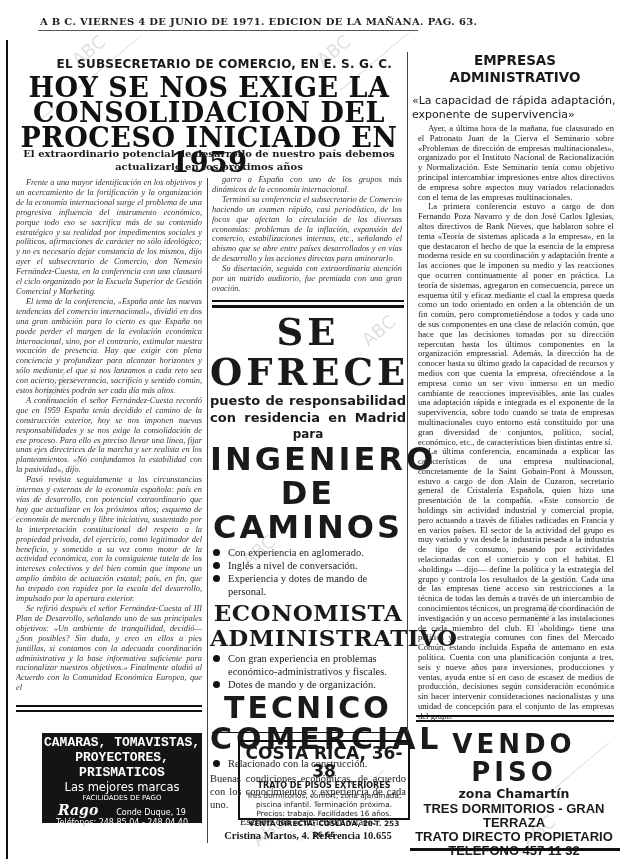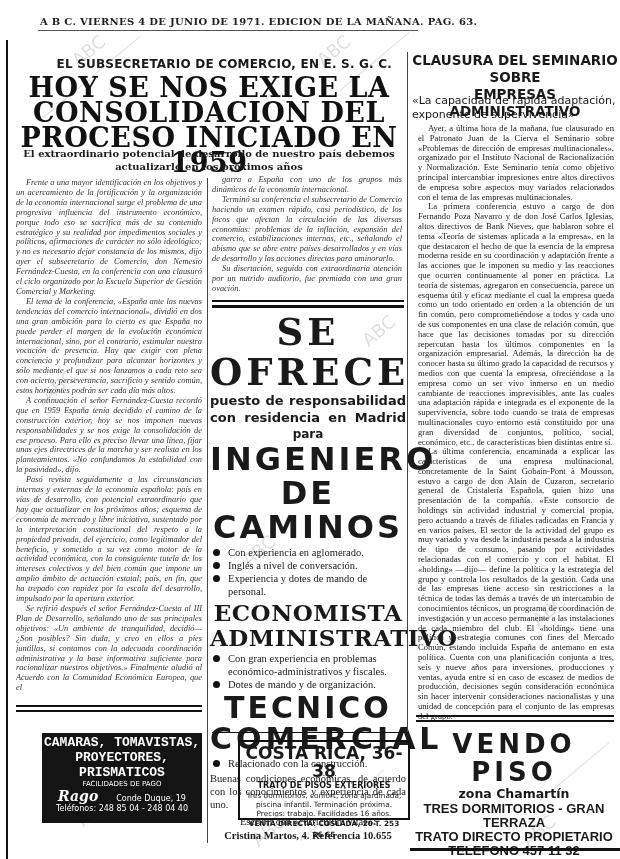--- a/index.html
+++ b/index.html
@@ -109,38 +109,38 @@
   <div class="contact" style="font-weight:bold;">Cristina Martos, 4. Referencia 10.655</div>
 </div>
 
 <div class="abs rule" style="left:16px;top:705px;width:186px;height:2px;"></div>
 <div class="abs rule" style="left:16px;top:710px;width:186px;height:2px;"></div>
 <div class="abs rule" style="left:212px;top:732px;width:192px;height:1px;"></div>
 
 <div class="abs camaras">
   <div class="c1">CAMARAS, TOMAVISTAS,</div>
   <div class="c1">PROYECTORES, PRISMATICOS</div>
+  <div class="c2">Las mejores marcas</div>
   <div class="c3">FACILIDADES DE PAGO</div>
   <div style="display:flex;justify-content:center;align-items:baseline;gap:18px;">
     <span class="c4">Rago</span>
     <span class="c5">Conde Duque, 19</span>
   </div>
   <div class="c5">Teléfonos: 248 85 04 - 248 04 40</div>
 </div>
 
 <div class="abs costa">
   <div class="t">COSTA RICA, 36-38</div>
   <div class="s">TRATO DE PISOS EXTERIORES</div>
   <div class="b">Tres dormitorios, confort, zona ajardinada, piscina infantil. Terminación próxima. Precios: trabajo. Facilidades 16 años.</div>
   <div class="d">VENTA DIRECTA: COSLADA, 20-T. 253 26 65</div>
 </div>
 
 <div class="abs vrule" style="left:407px;top:52px;height:680px;width:1px;background:#444;"></div>
 <div class="abs r-title">
-  <div>CLAUSURA DEL SEMINARIO SOBRE</div>
   <div>EMPRESAS ADMINISTRATIVO</div>
 </div>
 <div class="abs r-sub">«La capacidad de rápida adaptación, exponente de supervivencia»</div>
 <div class="abs col col3">
   <p>Ayer, a última hora de la mañana, fue clausurado en el Patronato Juan de la Cierva el Seminario sobre «Problemas de dirección de empresas multinacionales», organizado por el Instituto Nacional de Racionalización y Normalización. Este Seminario tenía como objetivo principal intercambiar impresiones entre altos directivos de empresa sobre aspectos muy variados relacionados con el tema de las empresas multinacionales.</p>
   <p>La primera conferencia estuvo a cargo de don Fernando Poza Navarro y de don José Carlos Iglesias, altos directivos de Bank Nieves, que hablaron sobre el tema «Teoría de sistemas aplicada a la empresa», en la que destacaron el hecho de que la esencia de la empresa moderna reside en su coordinación y adaptación frente a las acciones que le imponen su medio y las reacciones que ocurren continuamente al poner en práctica. La teoría de sistemas, agregaron en consecuencia, parece un esquema útil y eficaz mediante el cual la empresa queda como un todo orientado en orden a la obtención de un fin común, pero comprometiéndose a todos y cada uno de sus componentes en una clase de relación común, que hace que las decisiones tomadas por su dirección repercutan hasta los últimos componentes en la organización empresarial. Además, la dirección ha de conocer hasta su último grado la capacidad de recursos y medios con que cuenta la empresa, ofreciéndose a la empresa como un ser vivo inmerso en un medio cambiante de reacciones imprevisibles, ante las cuales una adaptación rápida e integrada es el exponente de la supervivencia, sobre todo cuando se trata de empresas multinacionales cuyo entorno está constituido por una gran diversidad de conjuntos, político, social, económico, etc., de características bien distintas entre sí.</p>
   <p>La última conferencia, encaminada a explicar las características de una empresa multinacional, concretamente de la Saint Gobain-Pont à Mousson, estuvo a cargo de don Alain de Cuzaron, secretario general de Cristalería Española, quien hizo una presentación de la compañía. «Este consorcio de holdings sin actividad industrial y comercial propia, pero actuando a través de filiales radicadas en Francia y en varios países. El sector de la actividad del grupo es muy variado y va desde la industria pesada a la industria de tipo de consumo, pasando por actividades relacionadas con el comercio y con el habitat. El «holding» —dijo— define la política y la estrategia del grupo y controla los resultados de la gestión. Cada una de las empresas tiene acceso sin restricciones a la técnica de todas las demás a través de un intercambio de conocimientos técnicos, un programa de coordinación de investigación y un acceso permanente a las instalaciones de cada miembro del club. El «holding» tiene una política y estrategia comunes con fines del Mercado Común, estando incluida España de antemano en esta política. Cuenta con una planificación conjunta a tres, seis y nueve años para inversiones, producciones y ventas, ayuda entre sí en caso de escasez de medios de producción, decisiones según consideración económica sin hacer intervenir consideraciones nacionalistas y una unidad de concepción para el conjunto de las empresas del grupo.</p>
 </div>
 <div class="abs rule" style="left:416px;top:715px;width:198px;height:2px;"></div>
 <div class="abs rule" style="left:416px;top:720px;width:198px;height:2px;"></div>

